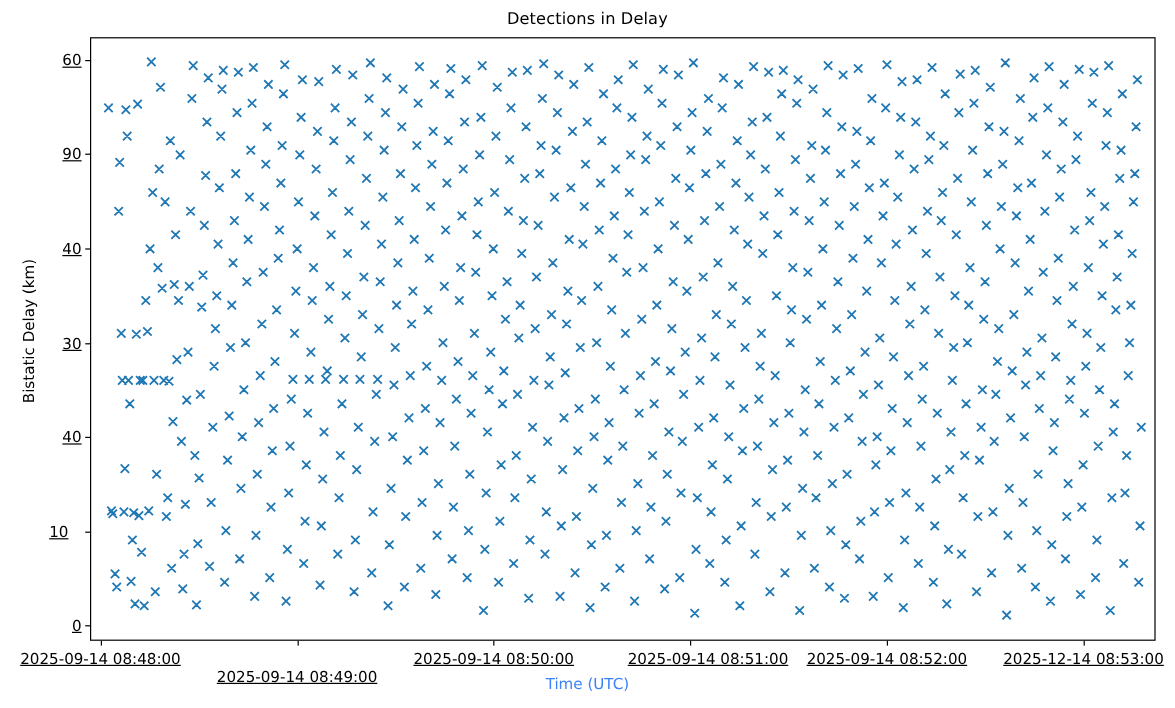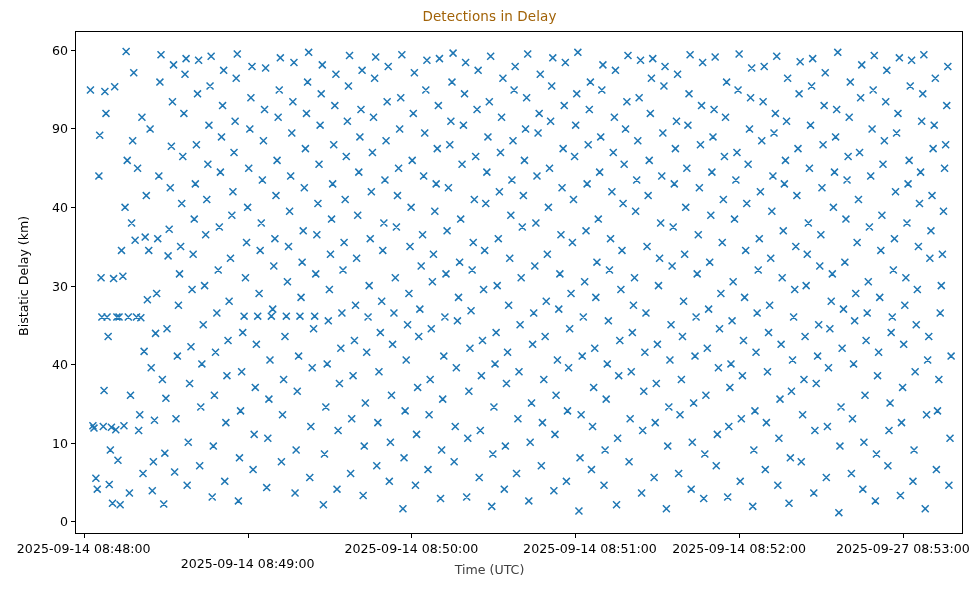--- a/index.html
+++ b/index.html
@@ -1,55 +1,55 @@
 <!DOCTYPE html>
 <html><head>
 <meta charset="utf-8">
 <style>
   html,body{margin:0;padding:0;background:#ffffff;}
   body{width:979px;height:590px;overflow:hidden;font-family:"DejaVu Sans",sans-serif;}
   #figure{position:relative;width:979px;height:590px;background:#ffffff;}
   #chart-title{
     position:absolute;left:0;top:8px;width:979px;text-align:center;
-    font-size:13.5px;color:#a16207;letter-spacing:.1px;
+    font-size:13.5px;color:#000000;letter-spacing:.1px;
   }
   #plot-area{
     position:absolute;left:75px;top:31px;width:888px;height:503px;
     border:1px solid #000;box-sizing:border-box;background:#fff;
   }
   #scatter-svg{position:absolute;left:0;top:0;width:100%;height:100%;display:block;}
-  .tick-label{position:absolute;font-size:12.6px;color:#000;white-space:nowrap;}
+  .tick-label{position:absolute;font-size:12.6px;color:#000;white-space:nowrap;text-decoration:underline;}
   .ytick-label{text-align:right;transform:translateY(-50%);}
   .xtick-label{transform:translateX(-50%);}
   .tick-mark{position:absolute;background:#000;}
   .ytick-mark{width:4px;height:1px;left:71px;}
   .xtick-mark{height:4px;width:1px;top:534px;}
   #ylabel{
     position:absolute;font-size:12.6px;color:#000;
     transform:rotate(-90deg);transform-origin:left top;
     left:16px;top:336px;white-space:nowrap;
   }
   #xlabel{
     position:absolute;left:0;top:562px;width:979px;text-align:center;
-    font-size:12.6px;color:#404040;
+    font-size:12.6px;color:#3b82f6;
   }
 </style>
 </head>
 <body>
 
 <div id="figure">
 
   <div id="chart-title">Detections in Delay</div>
 
   <div id="ylabel">Bistatic Delay (km)</div>
   <div id="xlabel">Time (UTC)</div>
 
   <div id="ytick-labels">
       <div class="tick-label ytick-label" style="top: 521.425px; left: 30px; width: 38px;">0</div>
-      <div class="tick-label ytick-label" style="top: 442.831px; left: 30px; width: 38px;">10</div>
+      <div class="tick-label ytick-label" style="top: 442.831px; left: 30px; width: 38px; text-align: center;">10</div>
       <div class="tick-label ytick-label" style="top: 364.237px; left: 30px; width: 38px;">40</div>
       <div class="tick-label ytick-label" style="top: 285.644px; left: 30px; width: 38px;">30</div>
       <div class="tick-label ytick-label" style="top: 207.05px; left: 30px; width: 38px;">40</div>
       <div class="tick-label ytick-label" style="top: 128.456px; left: 30px; width: 38px;">90</div>
       <div class="tick-label ytick-label" style="top: 49.8625px; left: 30px; width: 38px;">60</div>
     </div>
   <div id="ytick-marks">
       <div class="tick-mark ytick-mark" style="top: 521.425px;"></div>
       <div class="tick-mark ytick-mark" style="top: 442.831px;"></div>
       <div class="tick-mark ytick-mark" style="top: 364.237px;"></div>
@@ -57,21 +57,21 @@
       <div class="tick-mark ytick-mark" style="top: 207.05px;"></div>
       <div class="tick-mark ytick-mark" style="top: 128.456px;"></div>
       <div class="tick-mark ytick-mark" style="top: 49.8625px;"></div>
     </div>
   <div id="xtick-labels">
       <div class="tick-label xtick-label" style="left: 83.738px; top: 541px;">2025-09-14 08:48:00</div>
       <div class="tick-label xtick-label" style="left: 247.576px; top: 556px;">2025-09-14 08:49:00</div>
       <div class="tick-label xtick-label" style="left: 411.413px; top: 541px;">2025-09-14 08:50:00</div>
       <div class="tick-label xtick-label" style="left: 590px; top: 541px;">2025-09-14 08:51:00</div>
       <div class="tick-label xtick-label" style="left: 739.089px; top: 541px; text-align: center;">2025-09-14 08:52:00</div>
-      <div class="tick-label xtick-label" style="left: 902.926px; top: 541px;">2025-09-27 08:53:00</div>
+      <div class="tick-label xtick-label" style="left: 902.926px; top: 541px;">2025-12-14 08:53:00</div>
     </div>
   <div id="xtick-marks">
       <div class="tick-mark xtick-mark" style="left: 83.738px;"></div>
       <div class="tick-mark xtick-mark" style="left: 247.576px;"></div>
       <div class="tick-mark xtick-mark" style="left: 411.413px;"></div>
       <div class="tick-mark xtick-mark" style="left: 575.251px;"></div>
       <div class="tick-mark xtick-mark" style="left: 739.089px;"></div>
       <div class="tick-mark xtick-mark" style="left: 902.926px;"></div>
     </div>
 

